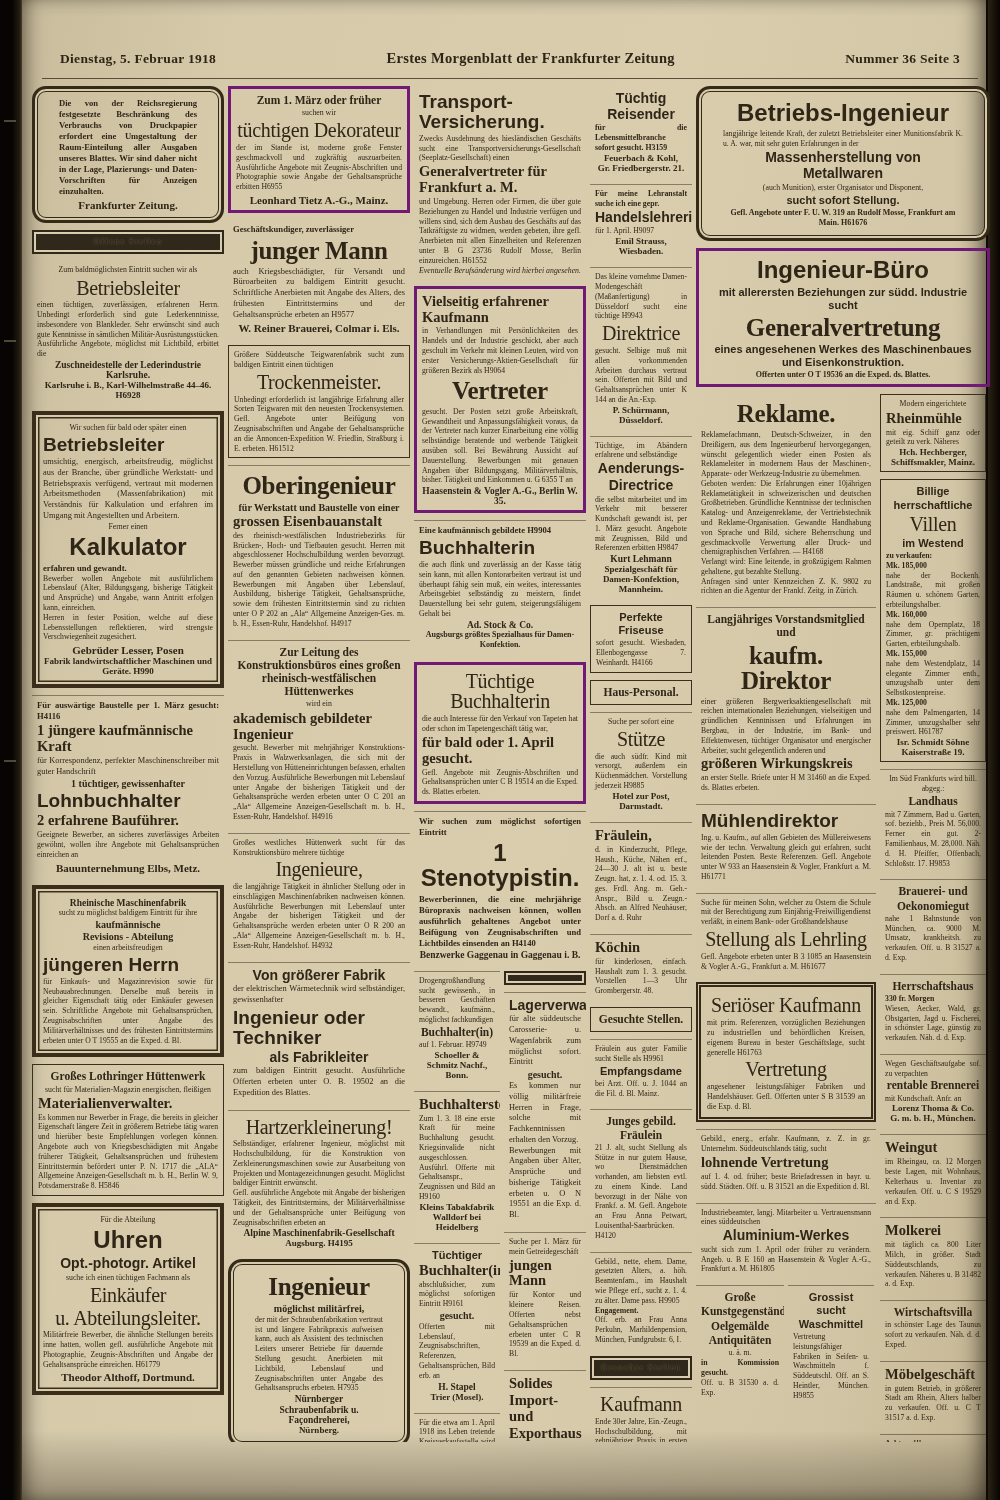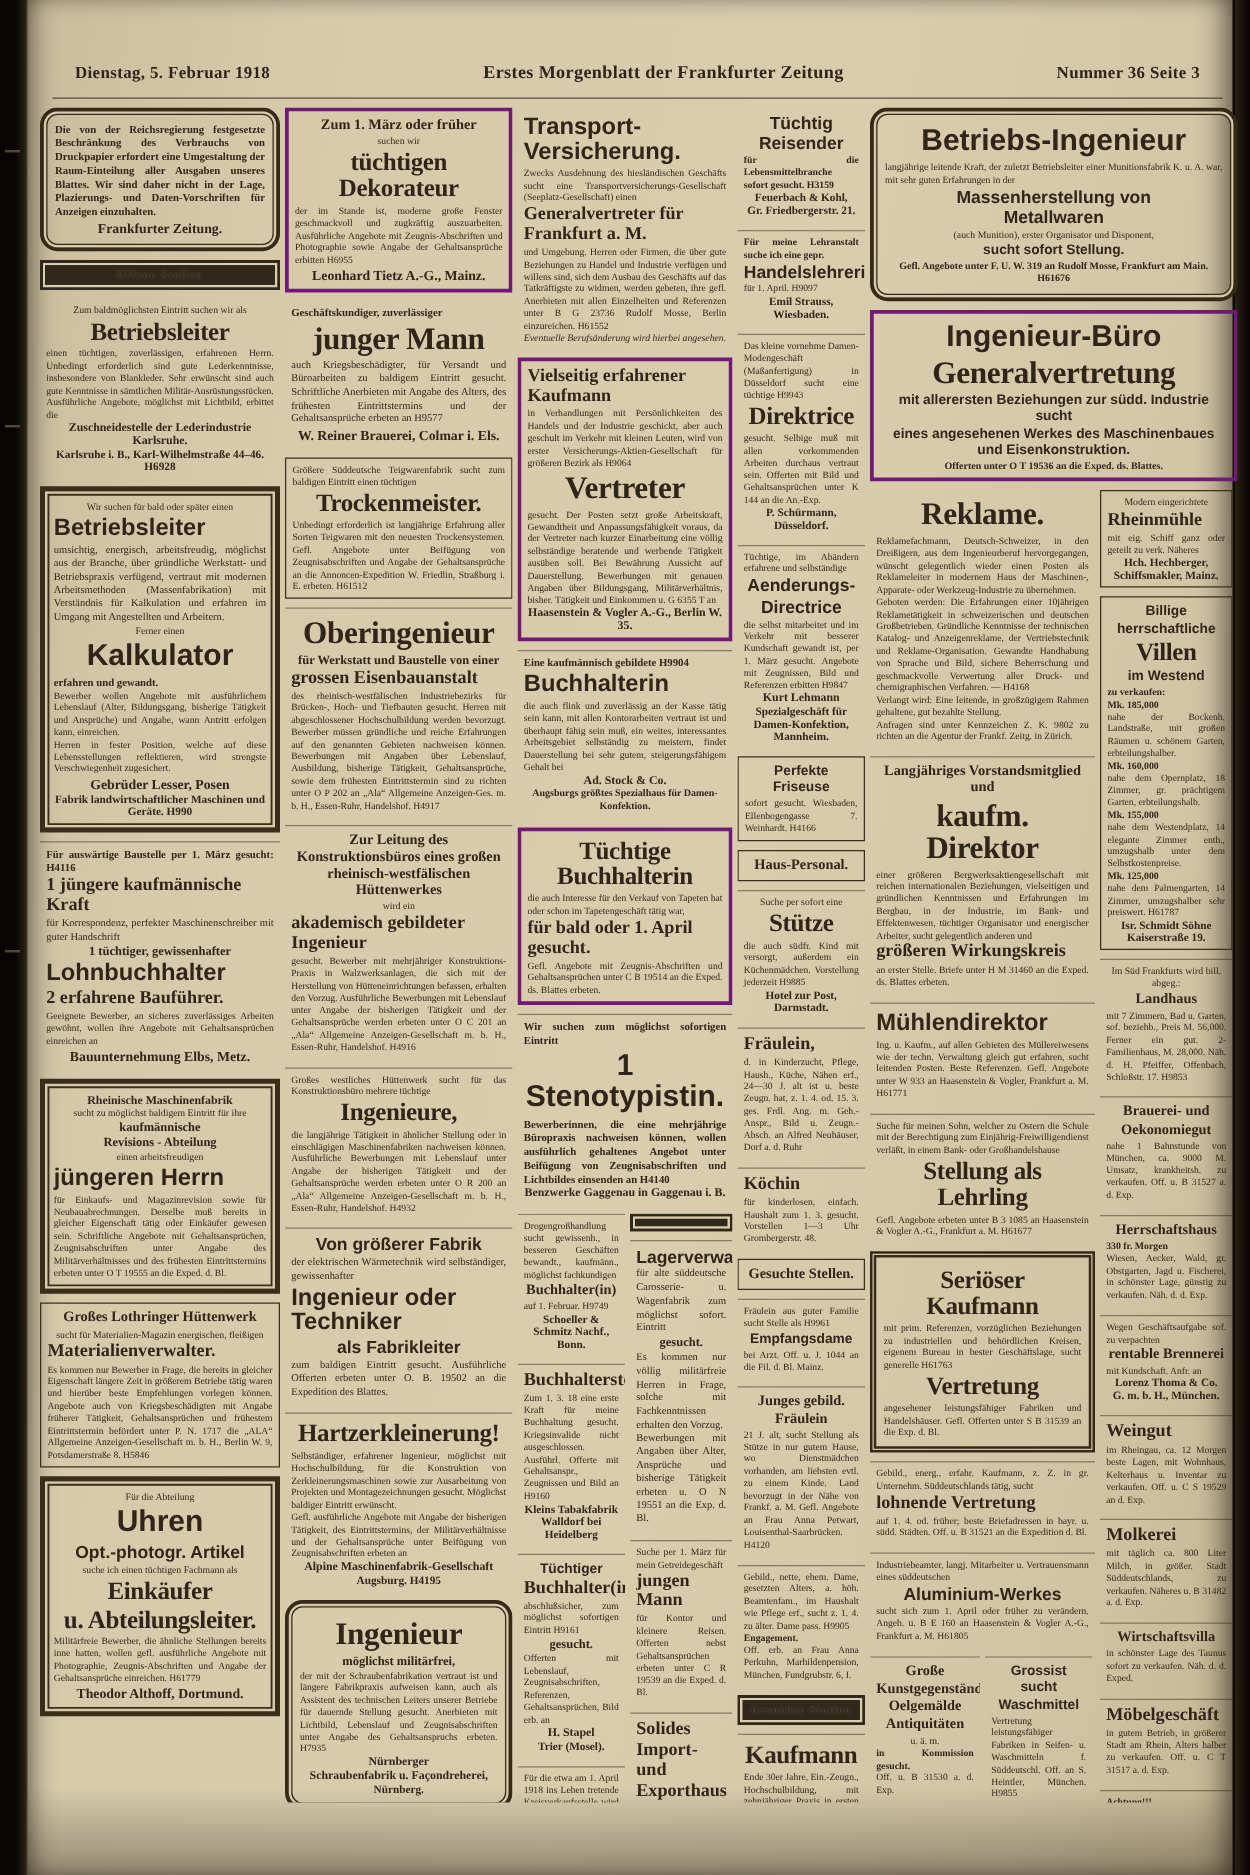--- a/index.html
+++ b/index.html
@@ -22,26 +22,26 @@
   .col{overflow:hidden;height:100%;}
   .split{display:flex;gap:4px;}
   .subcol{overflow:hidden;}
   .ad{margin:0 0 7px 0;padding:4px 5px;break-inside:avoid;}
   .ad--none{border-top:1px solid rgba(56,44,26,.5);}
   .ad--plain{border-top:none;}
   .ad--single{border:1.5px solid #3a2f1c;}
   .ad--thick{border:3px solid #701a75;}
   .ad--double{border:5px double #352a18;padding:6px;}
   .ad--ornate{border:4px solid #3a2e1a;box-shadow:inset 0 0 0 2px #d6caab, inset 0 0 0 3.5px #3a2e1a;padding:8px 7px;}
-  .ad--rounded{border:3.5px solid #352a18;border-radius:14px;box-shadow:inset 0 0 0 2px #d6caab, inset 0 0 0 3px #352a18;padding:9px 9px;}
+  .ad--rounded{border:3.5px solid #352a18;border-radius:14px;box-shadow:inset 0 0 0 2px #d6caab, inset 0 0 0 3px #352a18;padding:9px 24px;}
   .ad--banner{background:#30281a;color:#d8cdae;border:2px solid #30281a;box-shadow:inset 0 0 0 2px #d8cdae;
               text-align:center;font-weight:bold;font-size:16px;letter-spacing:1.5px;padding:5px 2px;
               text-shadow:0 0 2px rgba(216,205,174,.4);}
   .l{color:#302617;}
-  .h1{font-weight:bold;font-size:20px;line-height:1.04;text-align:center;margin:2px 0;letter-spacing:-.3px;}
+  .h1{font-weight:normal;font-size:20px;line-height:1.04;text-align:center;margin:2px 0;letter-spacing:-.3px;}
   .h1x{font-weight:bold;font-size:25px;line-height:1.02;text-align:center;margin:3px 0;letter-spacing:-.3px;}
   .h2{font-weight:bold;font-size:14.5px;line-height:1.1;text-align:left;margin:1px 0;}
   .h3{font-weight:bold;font-size:11.5px;line-height:1.15;text-align:center;margin:1px 0;}
   .hs1{font-family:"Liberation Sans",sans-serif;font-weight:bold;font-size:19px;line-height:1.05;margin:2px 0;}
   .hs1x{font-family:"Liberation Sans",sans-serif;font-weight:bold;font-size:24px;line-height:1.04;text-align:center;margin:3px 0;}
   .hs2{font-family:"Liberation Sans",sans-serif;font-weight:bold;font-size:14px;line-height:1.12;text-align:center;margin:1px 0;}
   .hs3{font-family:"Liberation Sans",sans-serif;font-weight:bold;font-size:11px;line-height:1.18;text-align:center;margin:1px 0;}
   .lead{font-weight:bold;font-size:10px;text-align:center;margin:1px 0;}
   .b{font-size:8.4px;line-height:1.28;text-align:justify;}
   .bb{font-size:8.6px;line-height:1.28;text-align:justify;font-weight:bold;}
@@ -362,22 +362,22 @@
           <div class="l hs1x">Betriebs-Ingenieur</div>
           <div class="l s">langjährige leitende Kraft, der zuletzt Betriebsleiter einer Munitionsfabrik K. u. A. war, mit sehr guten Erfahrungen in der</div>
           <div class="l hs2">Massenherstellung von</div>
           <div class="l hs2">Metallwaren</div>
           <div class="l sc">(auch Munition), erster Organisator und Disponent,</div>
           <div class="l hs3">sucht sofort Stellung.</div>
           <div class="l scb">Gefl. Angebote unter F. U. W. 319 an Rudolf Mosse, Frankfurt am Main.   H61676</div>
         </div>
         <div class="ad ad--thick">
           <div class="l hs1x">Ingenieur-Büro</div>
+          <div class="l hs3">mit allerersten Beziehungen zur südd. Industrie sucht</div>
           <div class="l h1x">Generalvertretung</div>
-          <div class="l hs3">mit allerersten Beziehungen zur südd. Industrie sucht</div>
           <div class="l hs3">eines angesehenen Werkes des Maschinenbaues und Eisenkonstruktion.</div>
           <div class="l scb">Offerten unter O T 19536 an die Exped. ds. Blattes.</div>
         </div>
         <div class="split">
           <div class="subcol" style="width: 180px;">
             <div class="ad ad--plain">
               <div class="l h1x">Reklame.</div>
               <div class="l s">Reklamefachmann, Deutsch-Schweizer, in den Dreißigern, aus dem Ingenieurberuf hervorgegangen, wünscht gelegentlich wieder einen Posten als Reklameleiter in modernem Haus der Maschinen-, Apparate- oder Werkzeug-Industrie zu übernehmen.</div>
               <div class="l s">Geboten werden: Die Erfahrungen einer 10jährigen Reklametätigkeit in schweizerischen und deutschen Großbetrieben. Gründliche Kenntnisse der technischen Katalog- und Anzeigenreklame, der Vertriebstechnik und Reklame-Organisation. Gewandte Handhabung von Sprache und Bild, sichere Beherrschung und geschmackvolle Verwertung aller Druck- und chemigraphischen Verfahren. —   H4168</div>
               <div class="l s">Verlangt wird: Eine leitende, in großzügigem Rahmen gehaltene, gut bezahlte Stellung.</div>

